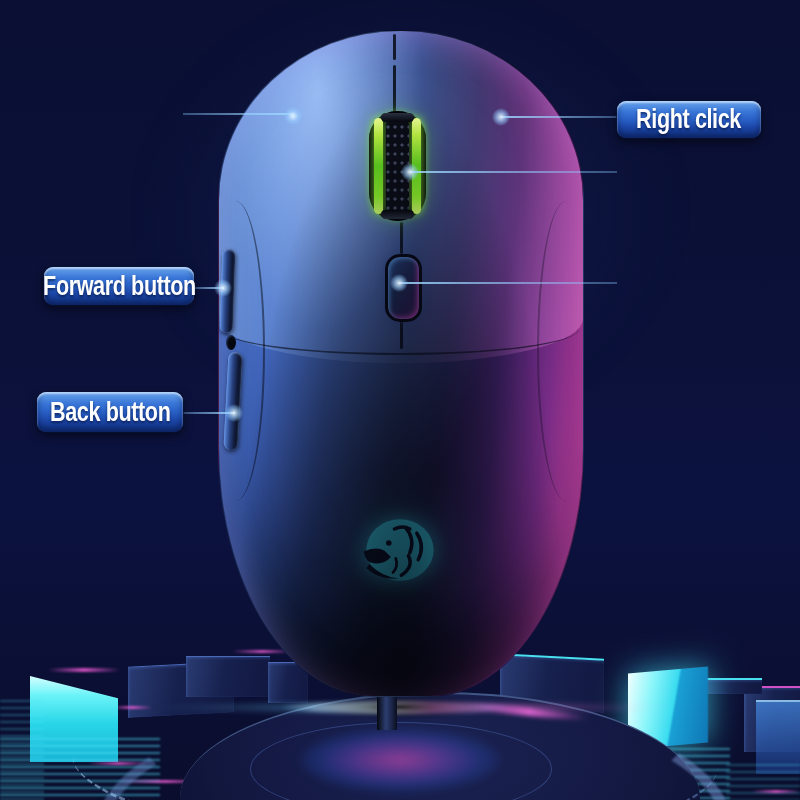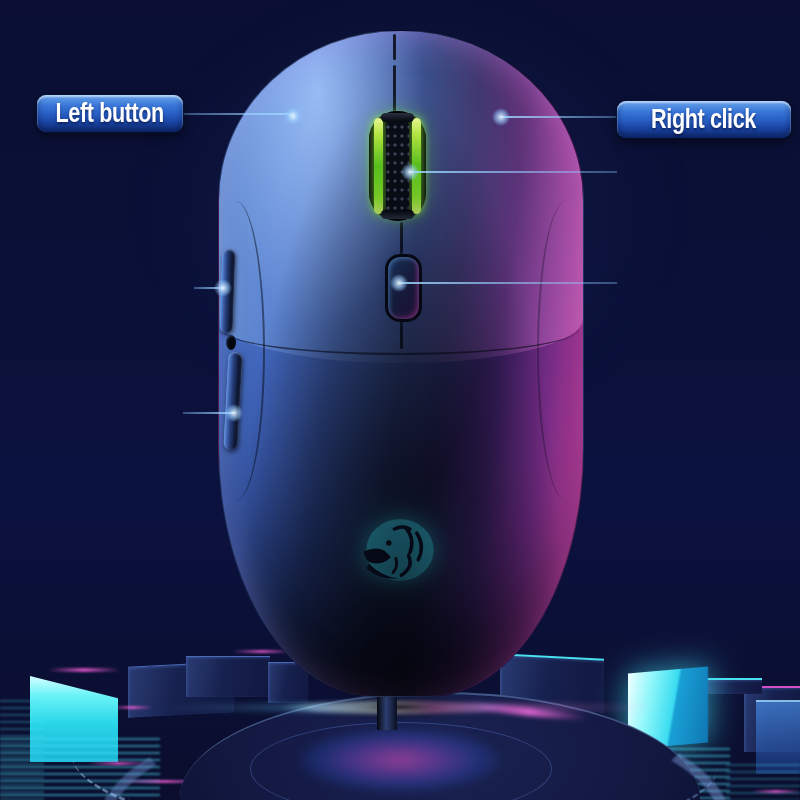--- a/index.html
+++ b/index.html
@@ -219,19 +219,22 @@
   <div class="leader rev" style="left:399px;top:282px;width:218px;"></div>
   <div class="leader" style="left:183px;top:412px;width:52px;"></div>
 
   <div class="dot" style="left:284px;top:107px;"></div>
   <div class="dot" style="left:492px;top:108px;"></div>
   <div class="dot" style="left:401px;top:163px;"></div>
   <div class="dot" style="left:214px;top:279px;"></div>
   <div class="dot" style="left:390px;top:274px;"></div>
   <div class="dot" style="left:225px;top:404px;"></div>
 
-  <div class="callout" style="left:37px;top:95px;width:146px;height:37px;">
-    <span>Left button</span>
-  </div>
-  <div class="callout" style="left:617px;top:101px;width:174px;height:37px;">
+  <div class="callout" style="left:617px;top:101px;width:144px;height:37px;">
     <span>Right click</span>
   </div>
+  <div class="callout" style="left:44px;top:267px;width:150px;height:38px;">
+    <span>Forward button</span>
+  </div>
+  <div class="callout" style="left:37px;top:392px;width:146px;height:40px;">
+    <span>Back button</span>
+  </div>
 </div>
 
 </body></html>

